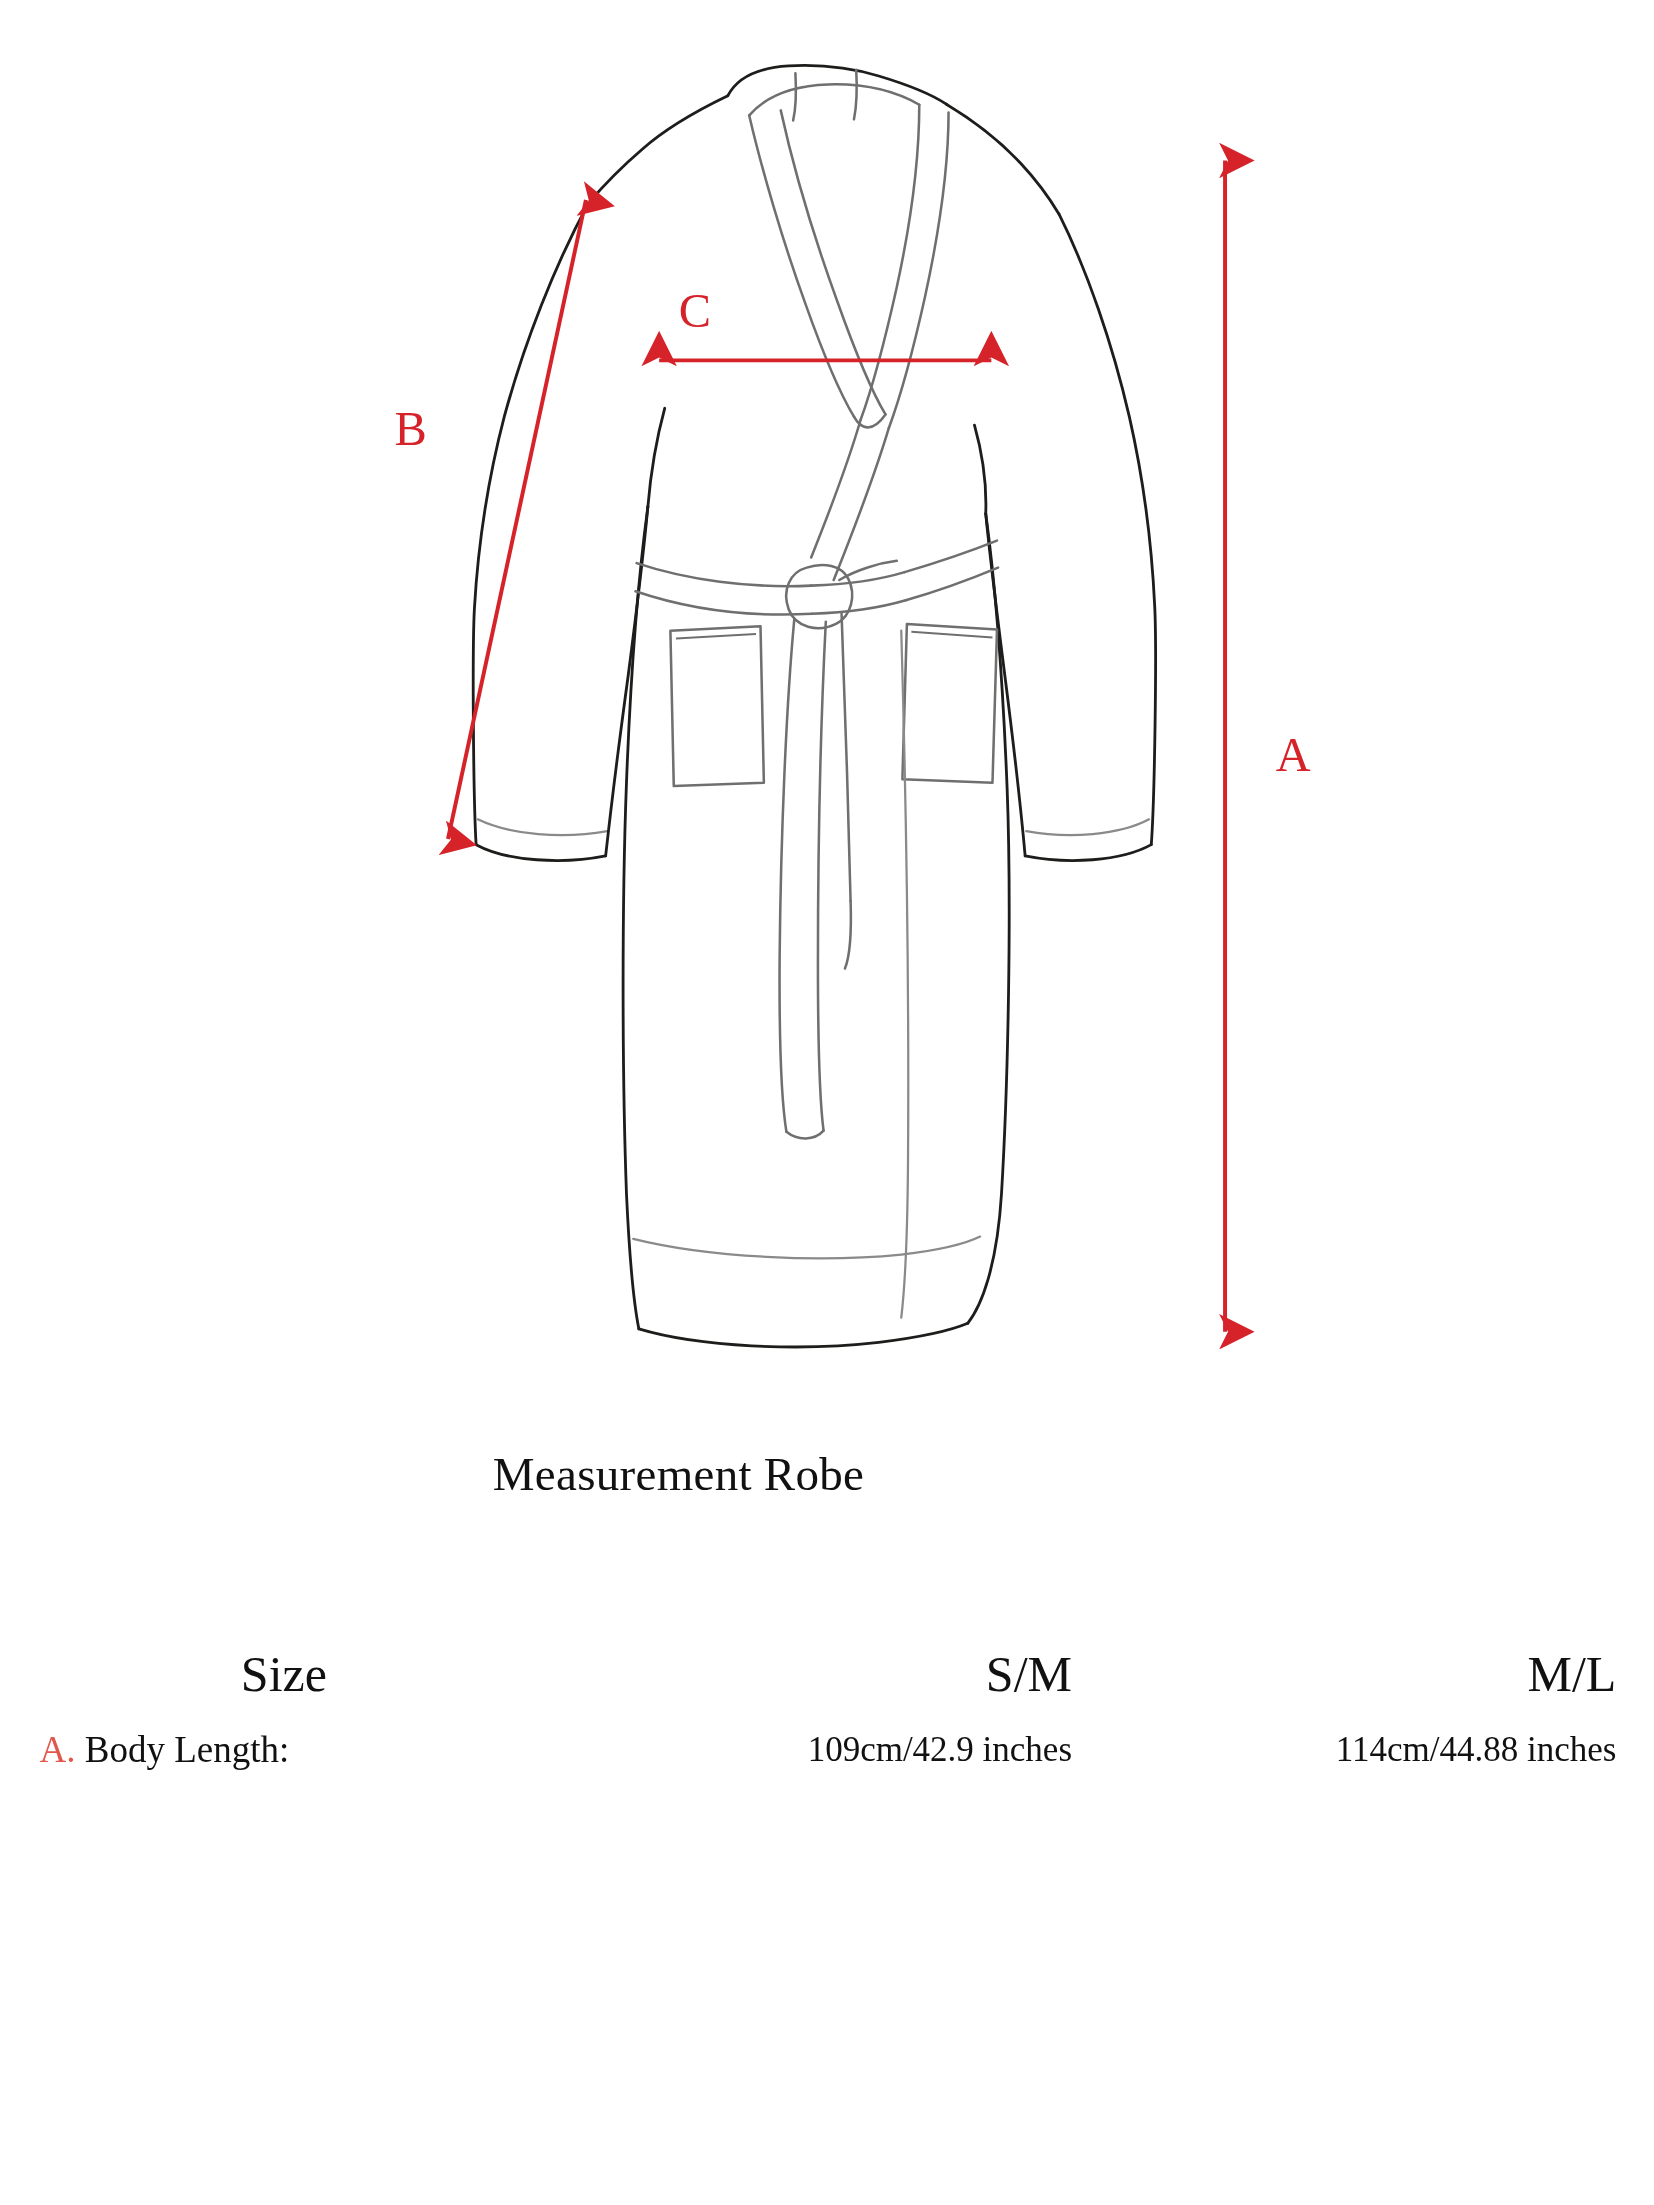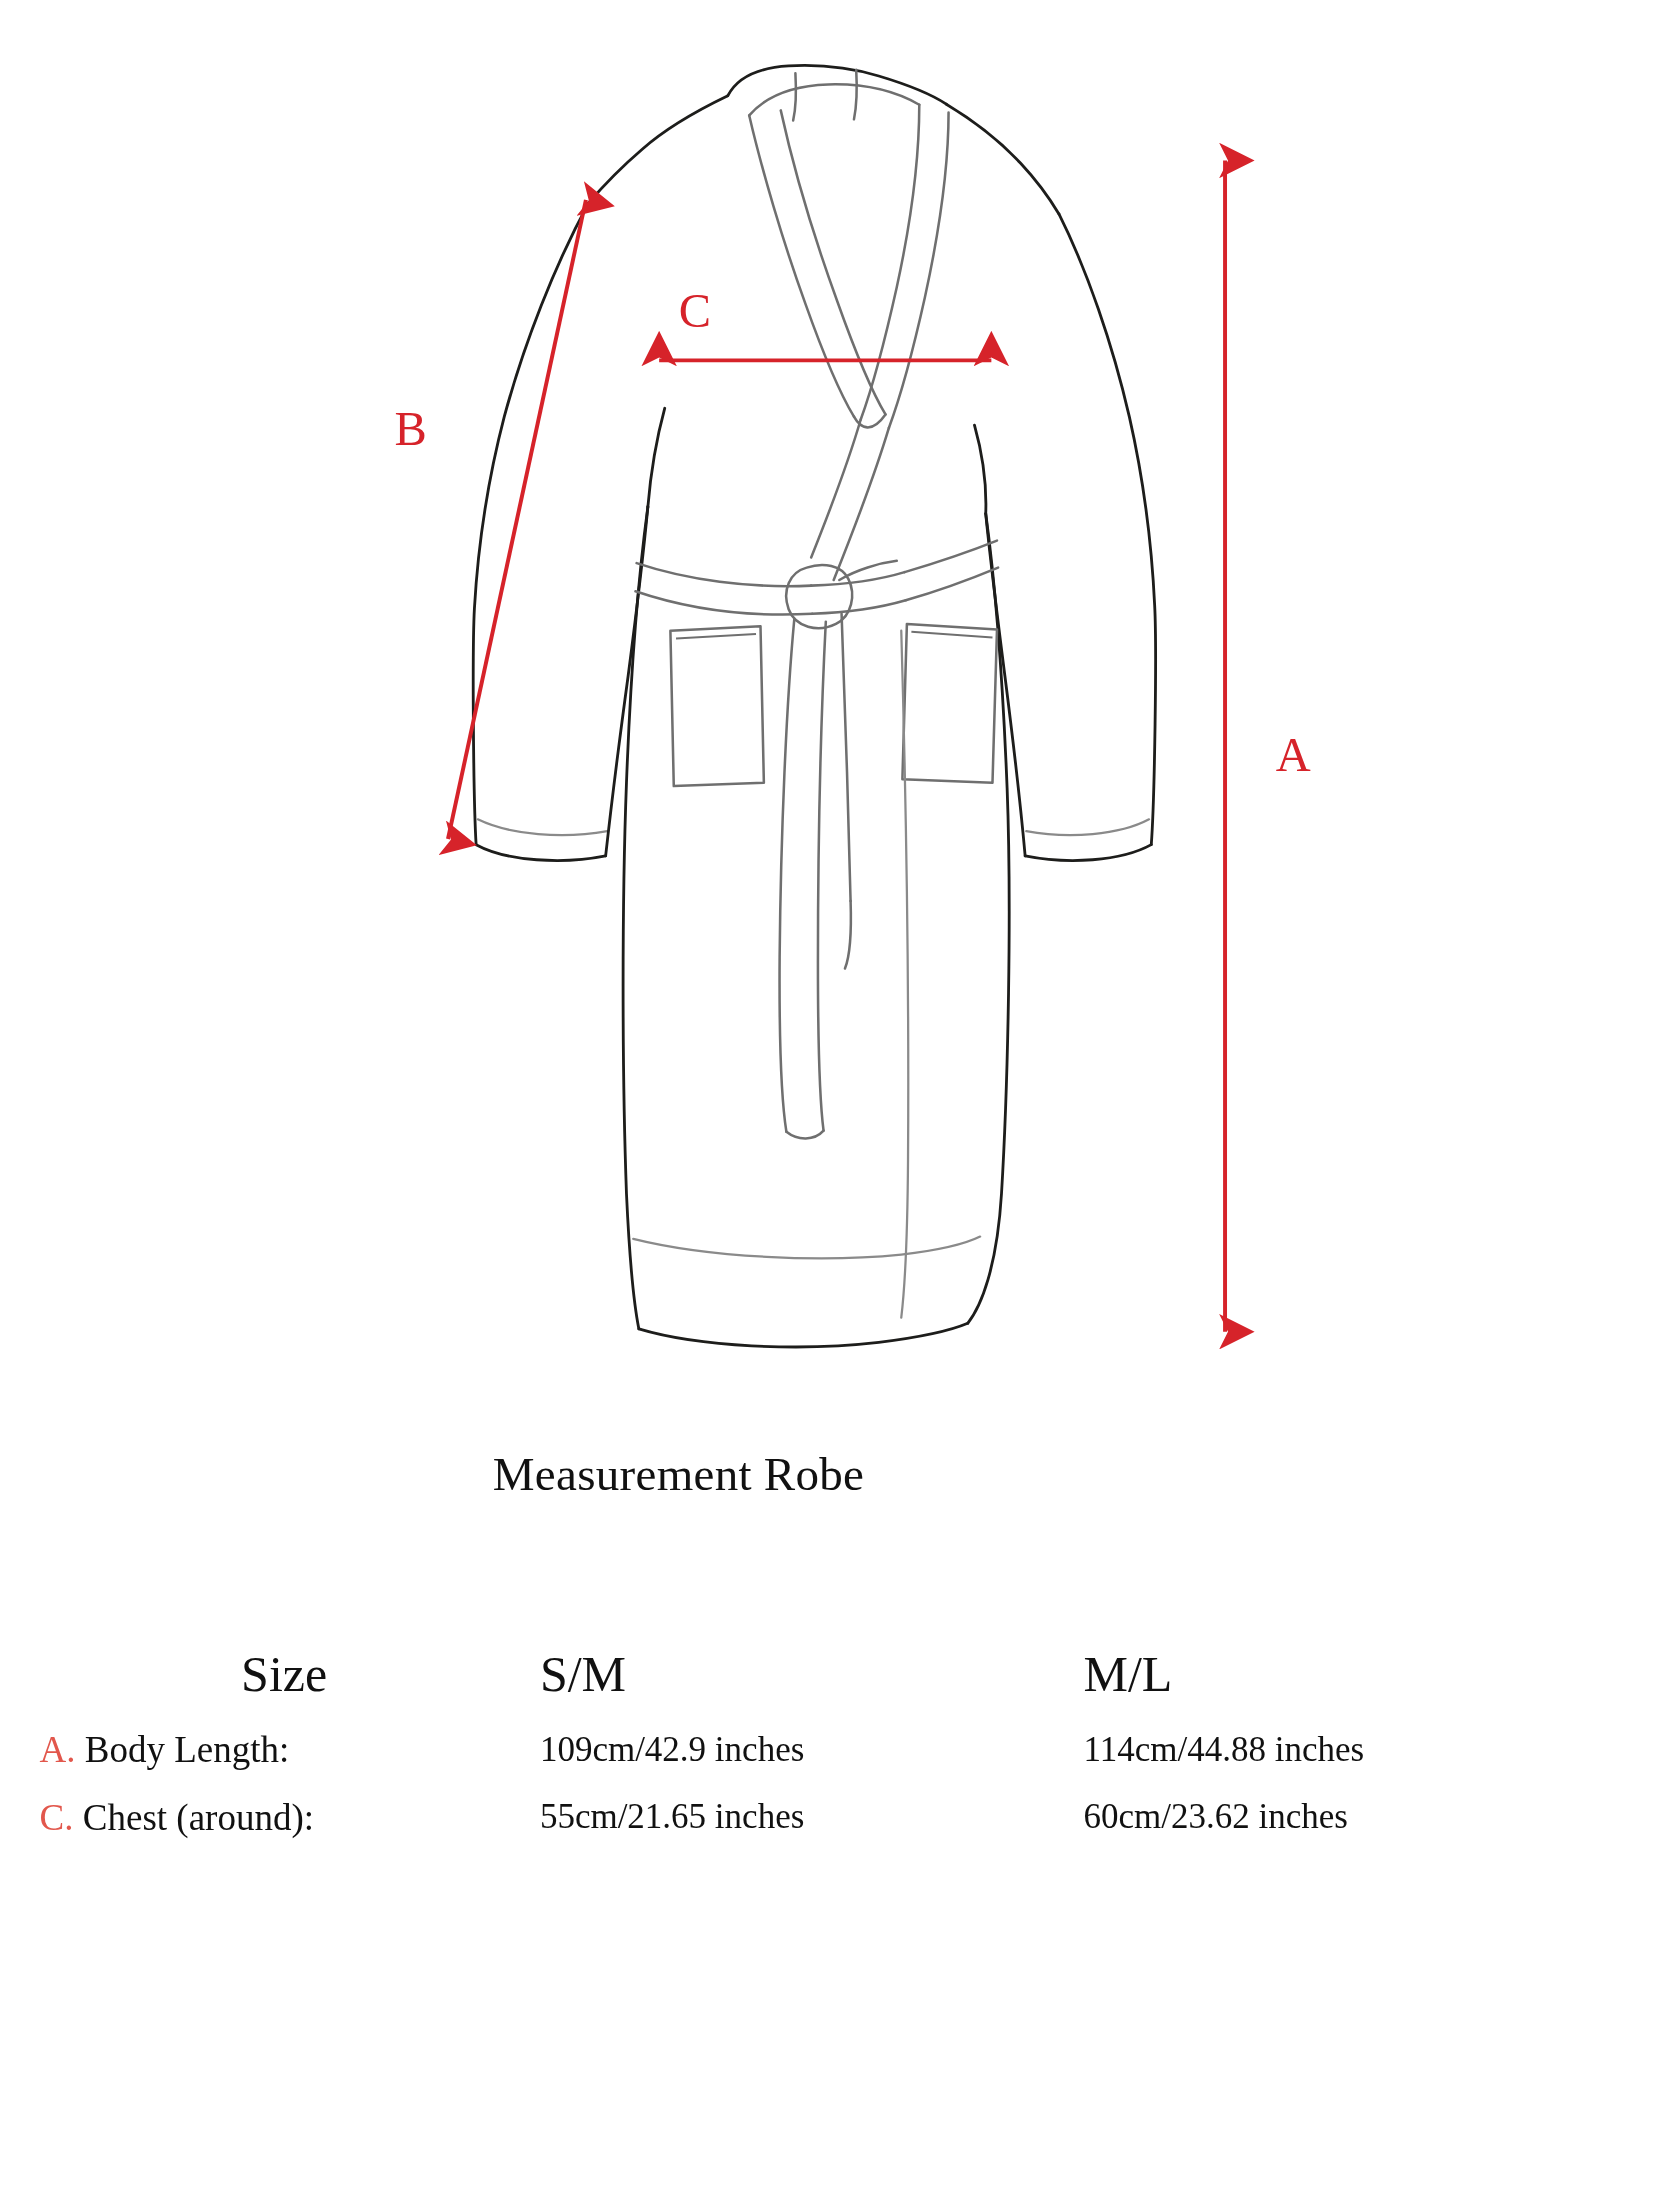--- a/index.html
+++ b/index.html
@@ -73,21 +73,21 @@
     text-align: left;
     width: 496px;
     padding-left: 45px;
     white-space: nowrap;
   }
   th.col-label {
     text-align: center;
     padding-left: 0;
   }
   th.col-val, td.col-val {
-    text-align: left;
+    text-align: right;
     width: 541px;
     white-space: nowrap;
   }
   .letter {
     color: #e2574c;
     font-family: "Liberation Serif", serif;
   }
   .hdr-row th {
     font-size: 50px;
   }
@@ -222,23 +222,18 @@
           <th class="col-val">S/M</th>
           <th class="col-val">M/L</th>
         </tr>
       </thead>
       <tbody>
         <tr>
           <td class="col-label"><span class="letter">A.</span> <span>Body Length:</span></td>
           <td class="col-val">109cm/42.9 inches</td>
           <td class="col-val">114cm/44.88 inches</td>
         </tr>
-        <tr>
-          <td class="col-label"><span class="letter">C.</span> <span>Chest (around):</span></td>
-          <td class="col-val">55cm/21.65 inches</td>
-          <td class="col-val">60cm/23.62 inches</td>
-        </tr>
       </tbody>
     </table>
   </div>
 
 </div>
 
 
 </body></html>

